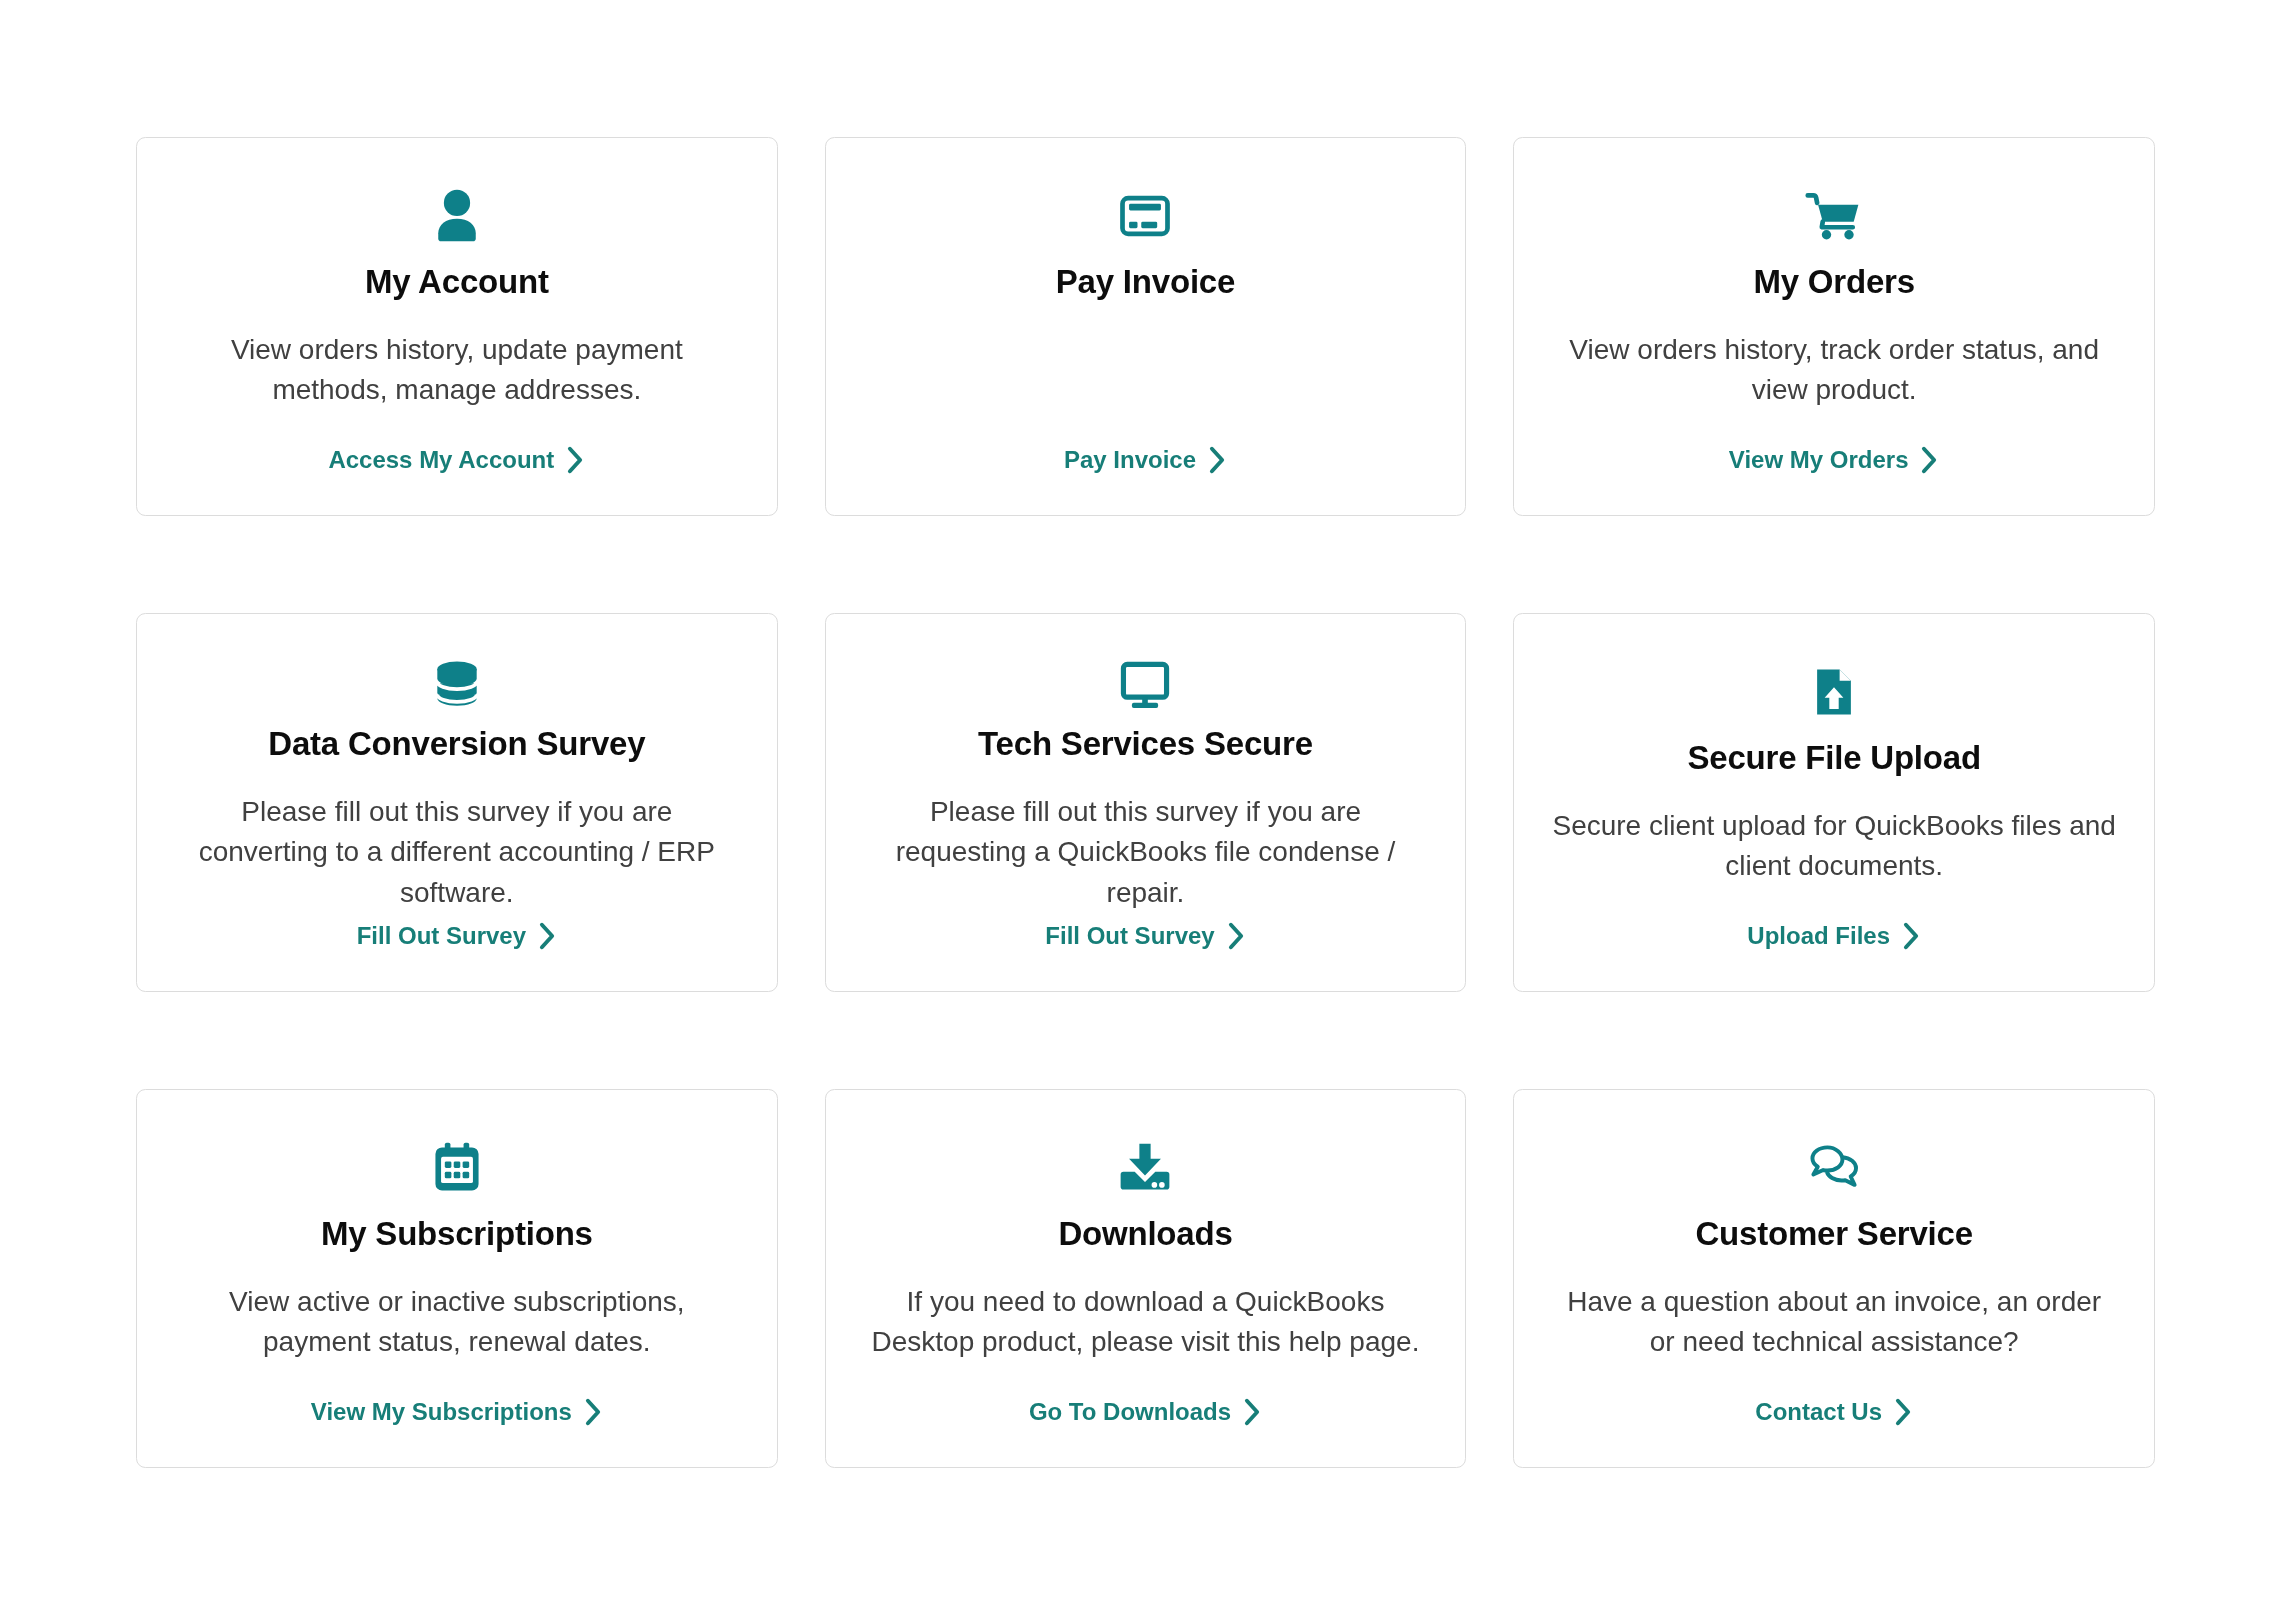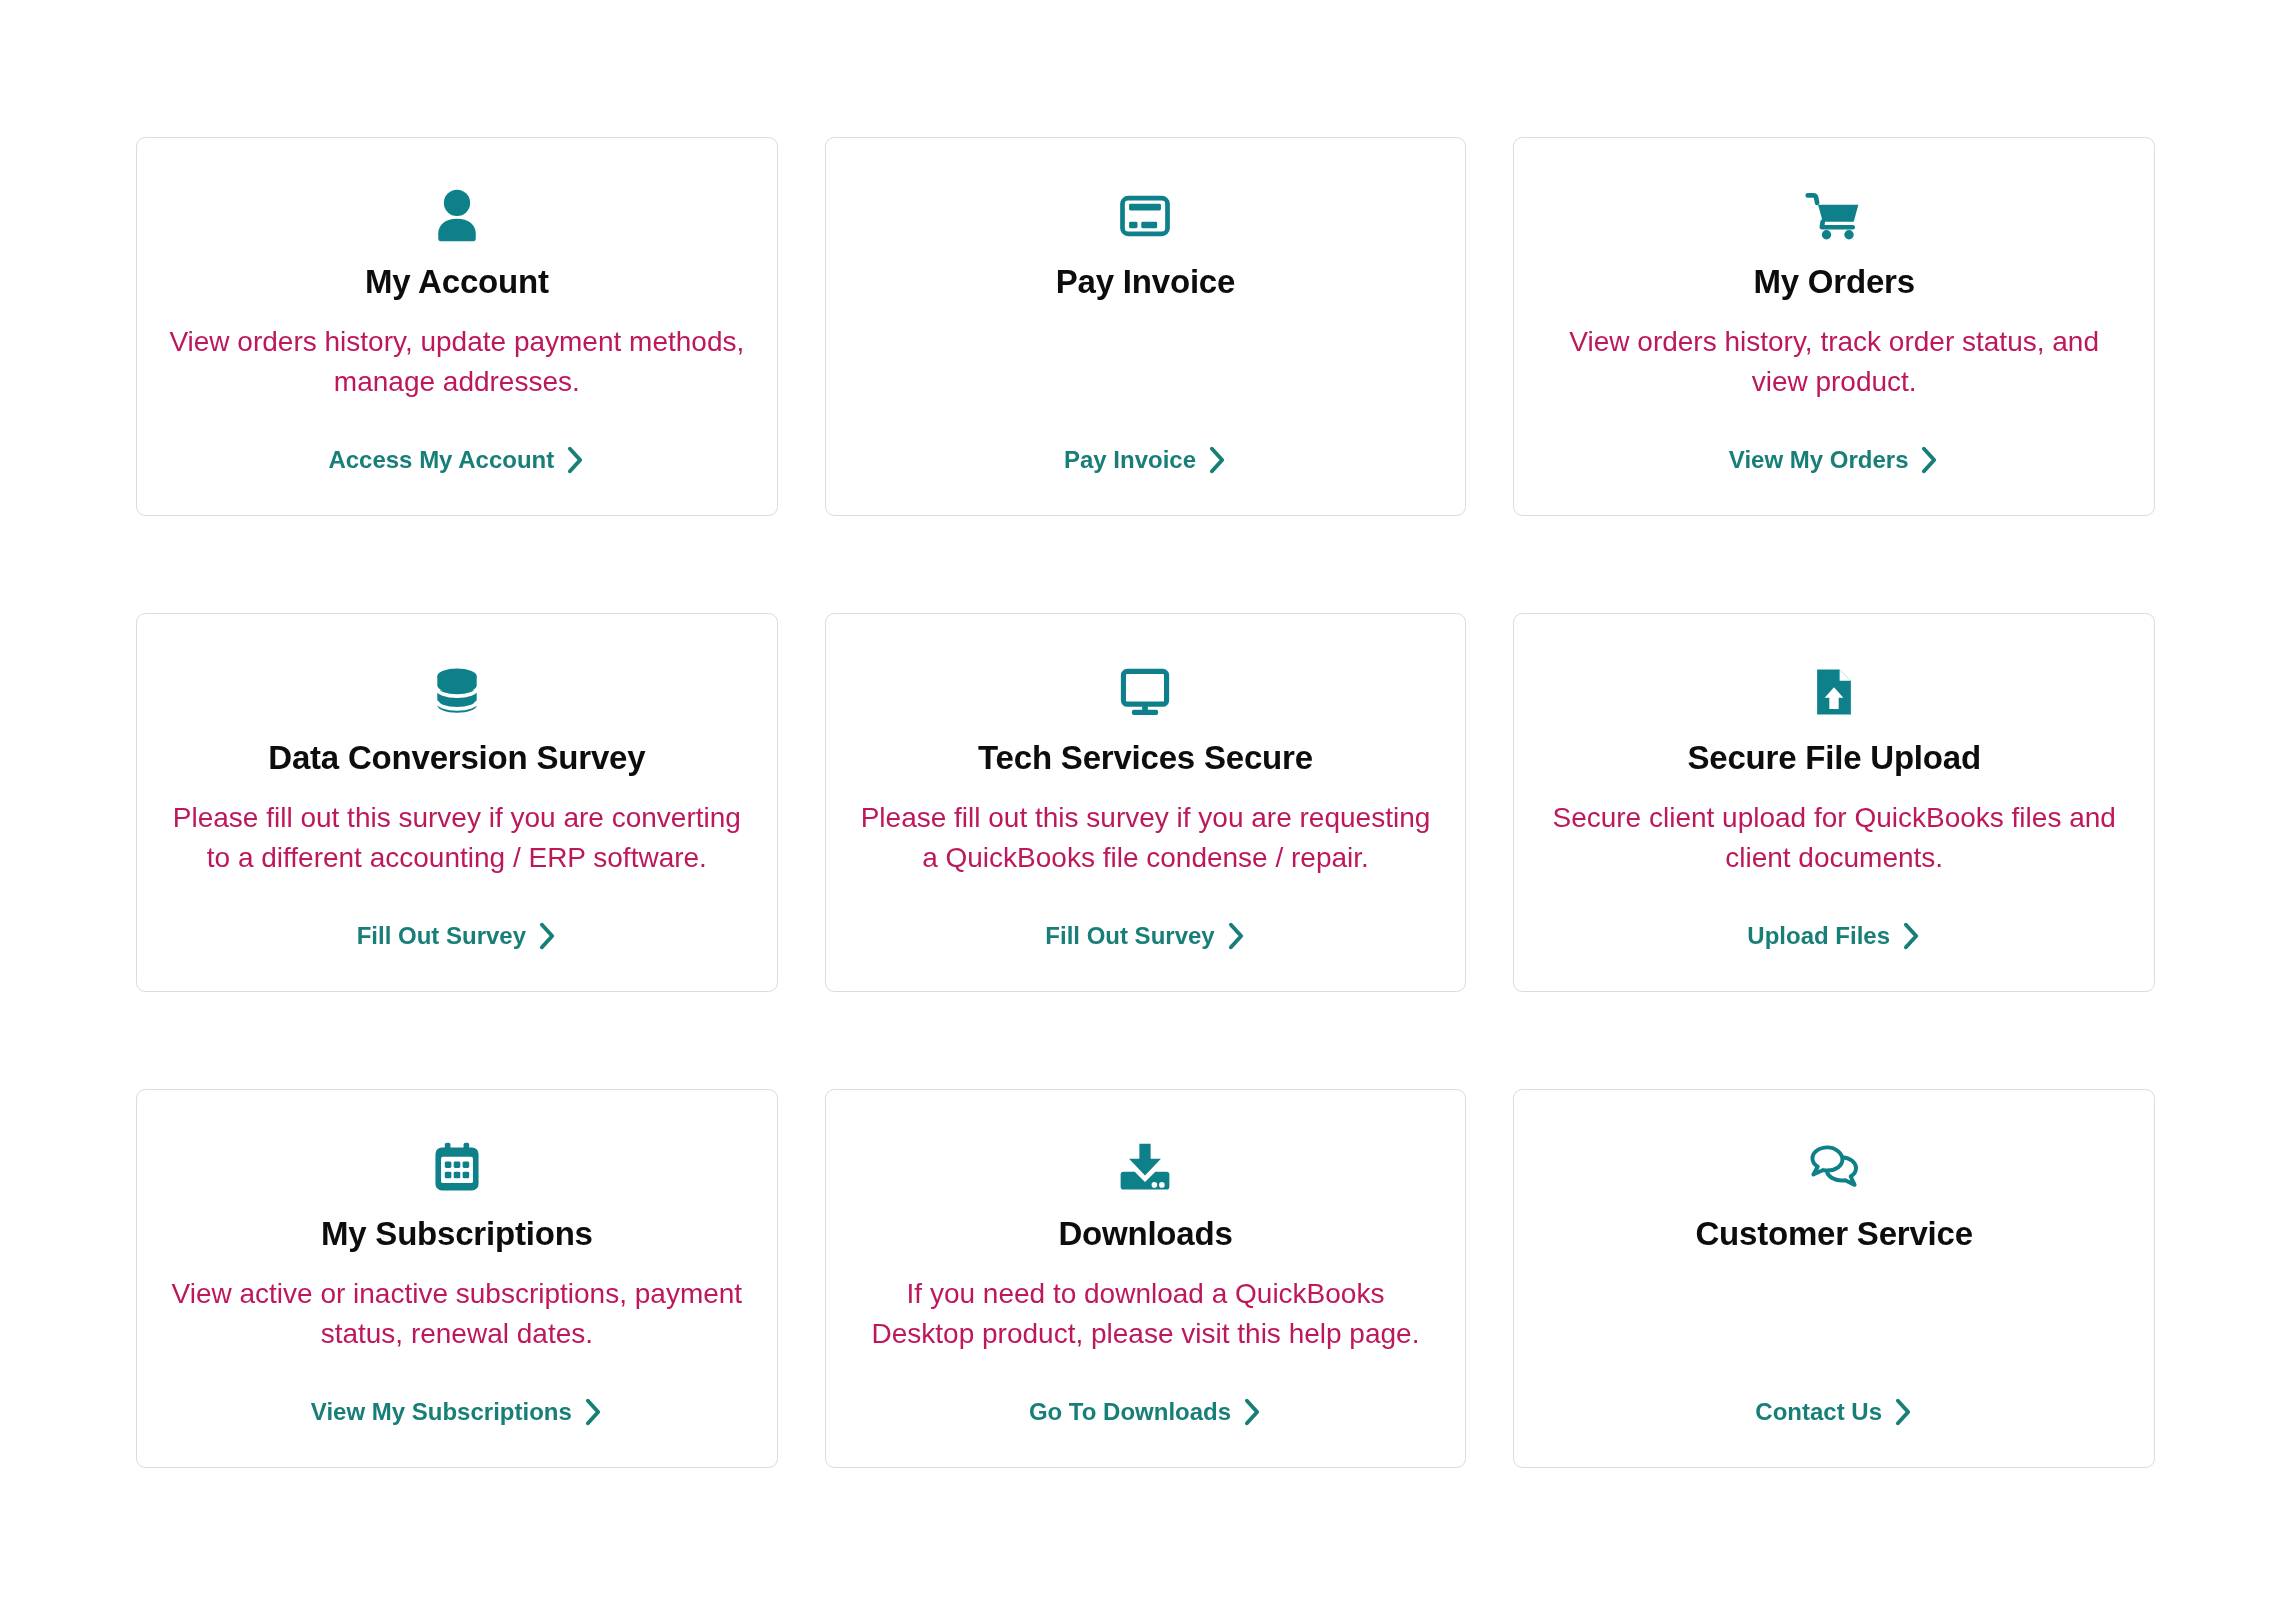--- a/index.html
+++ b/index.html
@@ -59,23 +59,23 @@
     font-size: 33px;
     font-weight: bold;
     color: #0d0d0d;
     line-height: 1.2;
     margin: 0 0 20.6px 0;
     letter-spacing: -0.2px;
   }
 
   .card-desc {
     font-size: 28px;
-    color: #be185d;
+    color: #404040;
     line-height: 1.45;
-    margin: 0;
+    margin: 8px;
     max-width: 100%;
     font-weight: 400;
   }
 
   .card-link {
     margin-top: auto;
     display: inline-flex;
     align-items: center;
     gap: 12px;
     font-size: 24px;
@@ -271,20 +271,21 @@
     </div>
 
     <div class="card">
       <div class="card-icon">
         <svg width="60" height="60" viewBox="0 0 64 64" aria-hidden="true">
           <path d="M25 10 c-9 0-16 5.2-16 11.7 0 3.6 2.2 6.9 5.7 9 L10 39 l10.5-4.8 c1.4 0.3 2.9 0.5 4.5 0.5 9 0 16-5.2 16-11.7 S34 10 25 10 Z" fill="none" stroke="#0E8089" stroke-width="4.2" stroke-linejoin="round"></path>
           <path d="M41 20.5 c8.2 0.6 14.5 5.6 14.5 11.6 0 3.6-2.2 6.9-5.7 9 L54 50 l-10-5 c-1.3 0.2-2.6 0.3-4 0.3 -7.6 0-14-3.9-15.6-9.1" fill="none" stroke="#0E8089" stroke-width="4.2" stroke-linejoin="round"></path>
         </svg>
       </div>
       <h3 class="card-title">Customer Service</h3>
+      <p class="card-desc">Have a question about an invoice, an order or need technical assistance?</p>
       <a class="card-link">
         <span>Contact Us</span>
         <span class="chev">
           <svg width="19" height="28" viewBox="0 0 20 30">
               <path d="M4 3 L15 15 L4 27" fill="none" stroke="#177E78" stroke-width="4.2" stroke-linecap="round" stroke-linejoin="round"></path>
             </svg>
         </span>
       </a>
     </div>
 

